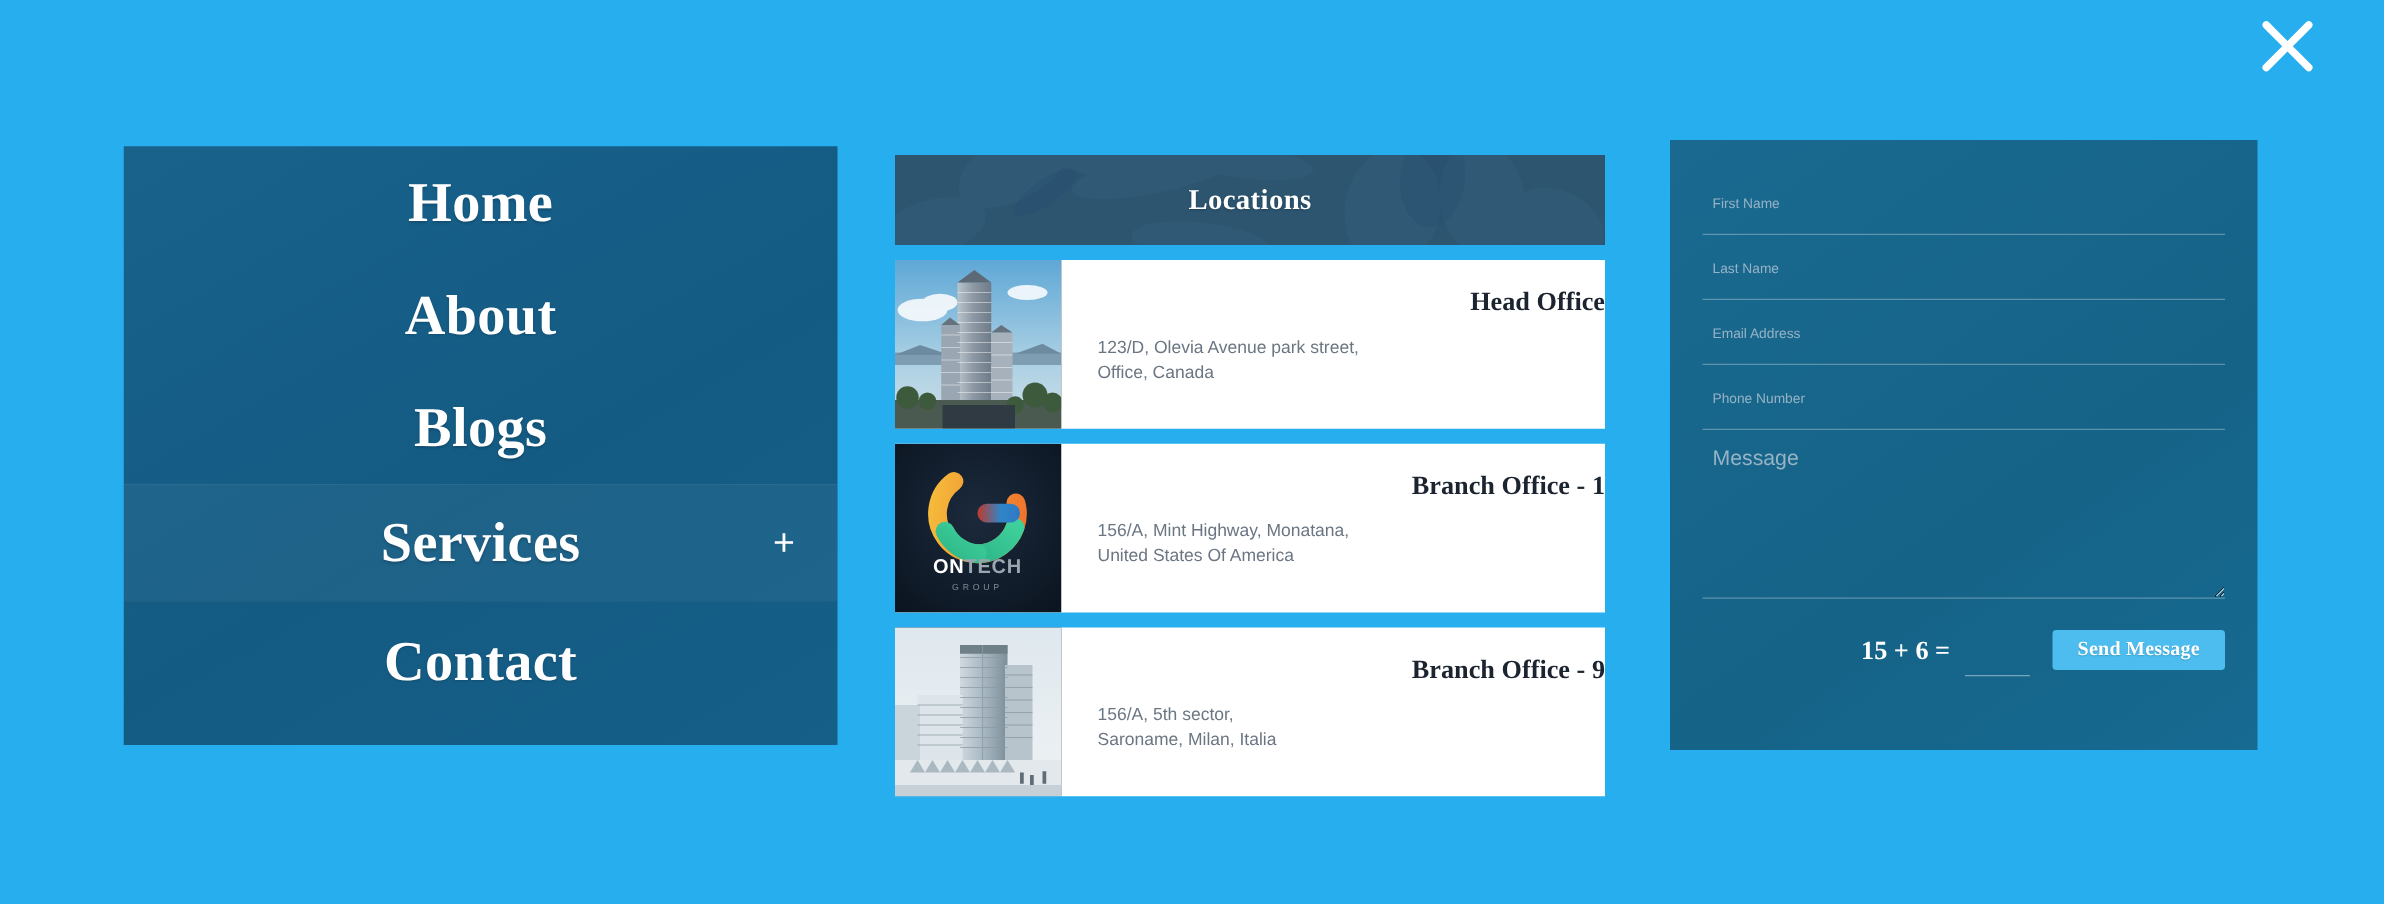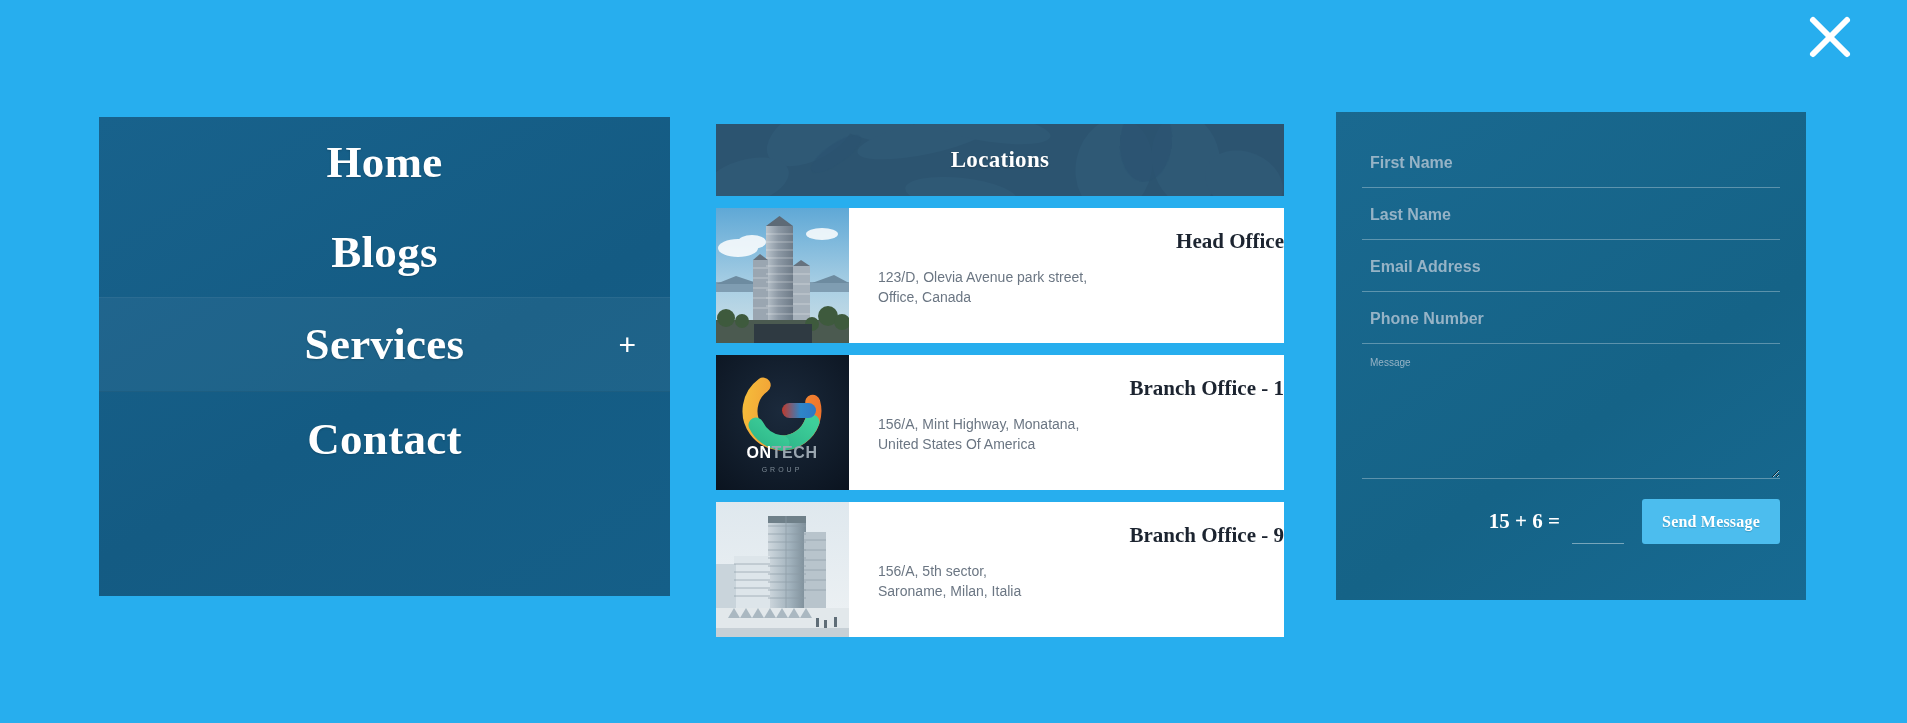--- a/index.html
+++ b/index.html
@@ -177,37 +177,36 @@
     margin-bottom: 0;
   }
   .field-line {
     width: 100%;
     background: transparent;
     border: none;
     border-bottom: 1px solid rgba(255,255,255,0.30);
     outline: none;
     color: #ffffff;
     font-family: "Liberation Sans", sans-serif;
-    font-size: 16px;
+    font-size: 11px;
     padding: 13px 0 11px 8px;
     height: 52px;
     display: block;
-    font-weight: bold;
   }
   .field-line::placeholder { color: #96b3c6; opacity: 1; }
 
   .msg-area {
     width: 100%;
     background: transparent;
     border: none;
     border-bottom: 1px solid rgba(255,255,255,0.30);
     outline: none;
     color: #ffffff;
     font-family: "Liberation Sans", sans-serif;
-    font-size: 10px;
+    font-size: 17px;
     padding: 13px 0 0 8px;
     height: 135px;
     resize: vertical;
     display: block;
   }
   .msg-area::placeholder { color: #96b3c6; opacity: 1; }
 
   .form-footer {
     display: flex;
     align-items: center;
@@ -239,21 +238,21 @@
     margin-right: 18px;
   }
   .send-btn {
     background: #4cbdee;
     border: none;
     color: #ffffff;
     font-family: "Liberation Serif", serif;
     font-weight: 700;
     font-size: 16px;
     padding: 0 20px;
-    height: 45px;
+    height: 32px;
     border-radius: 3px;
     cursor: pointer;
     letter-spacing: 0.2px;
     text-shadow: 0 1px 1px rgba(0,0,0,0.18);
     white-space: nowrap;
   }
 </style>
 </head>
 <body>
 
@@ -267,20 +266,23 @@
       </svg>
     </span>
   </div>
 
   <nav class="nav-panel dots">
 
     <div class="nav-item">
       <span class="nav-label">Home</span>
     </div>
 
+    <div class="nav-item">
+      <span class="nav-label">About</span>
+    </div>
 
     <div class="nav-item">
       <span class="nav-label">Blogs</span>
     </div>
 
     <div class="nav-item tall hovered">
       <span class="nav-label">Services</span>
       <span class="nav-plus">+</span>
     </div>
 

